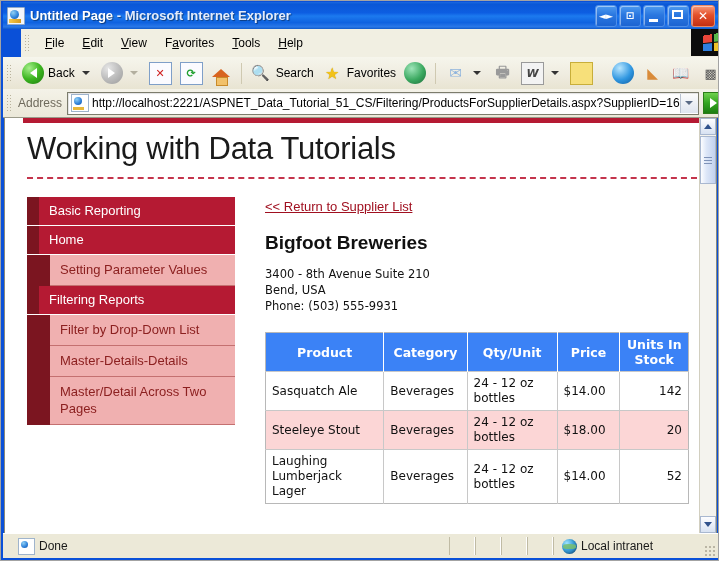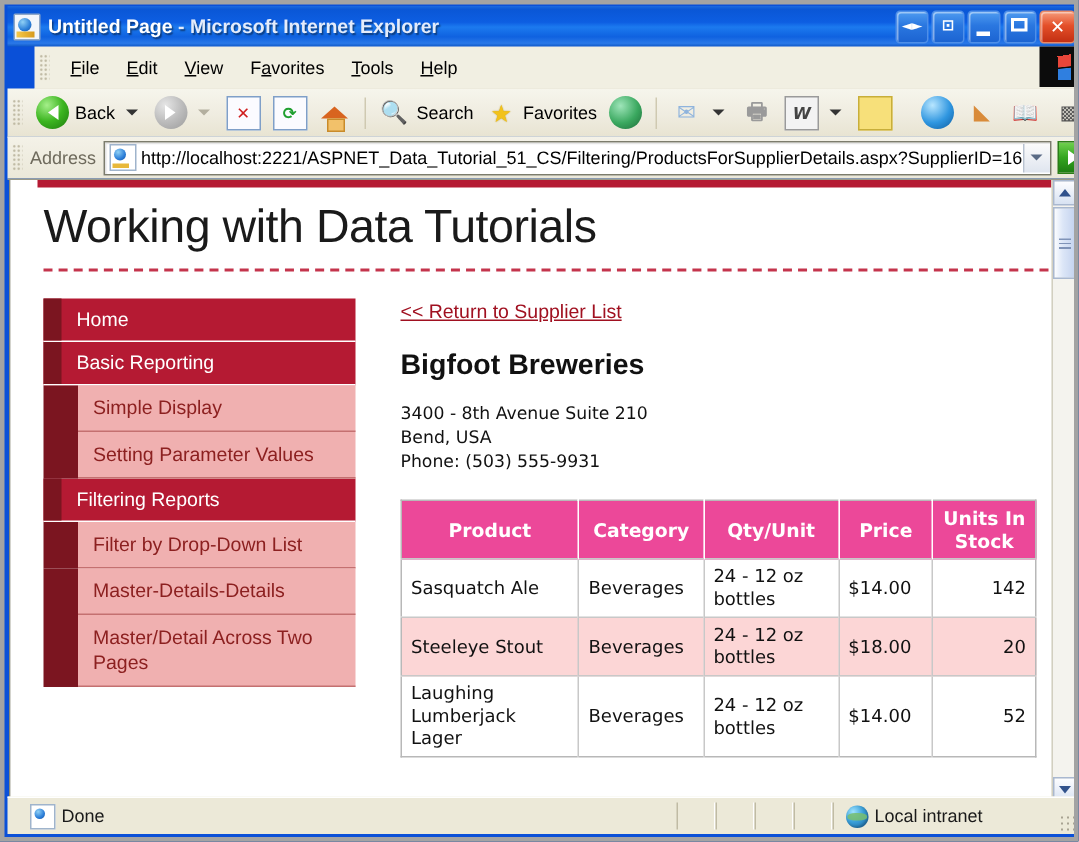--- a/index.html
+++ b/index.html
@@ -11,21 +11,21 @@
     -webkit-font-smoothing: none;
   }
 
   
   #ie-window {
     position: relative;
     width: 719px;
     height: 561px;
     box-sizing: border-box;
     background: #0a50d8;
-    border: 3px solid #a3a3a3;
+    border: 1px solid #a3a3a3;
     overflow: hidden;
   }
 
   
   .titlebar {
     position: absolute;
     left: 2px; top: 1px;
     width: 715px; height: 27px;
     background: linear-gradient(180deg,#1b69e0 0%,#0a57d6 8%,#0d5ee2 40%,#1c7aef 52%,#0f62e0 76%,#2a78e8 92%,#1059c8 100%);
     display: flex;
@@ -388,21 +388,21 @@
     margin-bottom: 18px;
     font-family: "DejaVu Sans", sans-serif;
   }
   table.grid {
     border-collapse: collapse;
     font-size: 12px;
     font-family: "DejaVu Sans", sans-serif;
     border: 1px solid #b8b8b8;
   }
   table.grid th {
-    background: #ec4899;
+    background: #3b82f6;
     color: #ffffff;
     font-weight: bold;
     font-size: 12.5px;
     padding: 4px 6px;
     text-align: center;
     border-right: 1px solid #ffffff;
     line-height: 15px;
   }
   table.grid th:last-child { border-right: none; }
   table.grid td {
@@ -647,29 +647,25 @@
     <div class="page">
       <div class="page-topbar"></div>
       <div class="page-title">Working with Data Tutorials</div>
       <div class="page-rule"></div>
 
       <div class="page-body">
 
         <div class="sidebar">
           <div class="nav-top">
             <i class="stripe"></i>
-            <span class="lbl">Home</span>
+            <span class="lbl">Basic Reporting</span>
           </div>
           <div class="nav-top">
             <i class="stripe"></i>
-            <span class="lbl">Basic Reporting</span>
-          </div>
-          <div class="nav-sub">
-            <i class="stripe"></i>
-            <span class="lbl">Simple Display</span>
+            <span class="lbl">Home</span>
           </div>
           <div class="nav-sub">
             <i class="stripe"></i>
             <span class="lbl">Setting Parameter Values</span>
           </div>
           <div class="nav-top">
             <i class="stripe"></i>
             <span class="lbl">Filtering Reports</span>
           </div>
           <div class="nav-sub">

